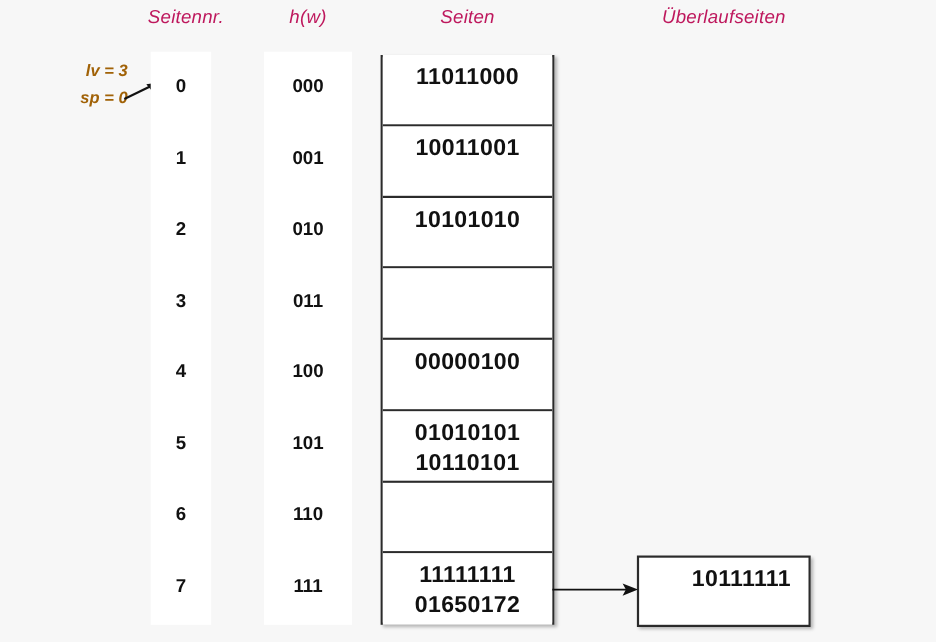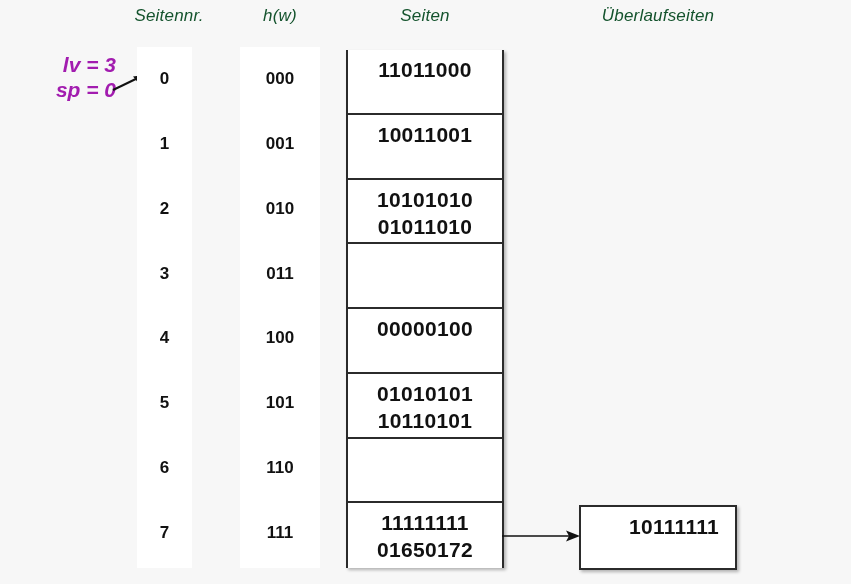--- a/index.html
+++ b/index.html
@@ -21,40 +21,40 @@
     width: 851px;
     height: 584px;
   }
 
   
   .col-header {
     position: absolute;
     font-style: italic;
     font-size: 17px;
     font-weight: 500;
-    color: #14532d;
+    color: #be185d;
     letter-spacing: 0.2px;
     white-space: nowrap;
     text-align: center;
   }
   #hdr-seitennr { left: 114px; top: 6px; width: 110px; }
   #hdr-hw       { left: 240px; top: 6px; width: 80px;  }
   #hdr-seiten   { left: 346px; top: 6px; width: 158px; }
   #hdr-ueber    { left: 579px; top: 6px; width: 158px; }
 
   
   #lv-sp-block {
     position: absolute;
     left: 38px;
     top: 52px;
     font-style: italic;
-    font-size: 21px;
+    font-size: 15px;
     font-weight: 600;
     line-height: 25px;
-    color: #a21caf;
+    color: #a16207;
     white-space: nowrap;
     text-align: right;
     width: 78px;
   }
 
   #pointer-arrow {
     position: absolute;
     left: 112px;
     top: 72px;
     width: 34px;
@@ -185,21 +185,20 @@
 
   <div id="seiten-box">
       <div class="page-cell" style="top: -2px;">
         <div class="page-line">11011000</div>
       </div>
       <div class="page-cell" style="top: 62.75px;">
         <div class="page-line">10011001</div>
       </div>
       <div class="page-cell" style="top: 127.5px;">
         <div class="page-line">10101010</div>
-        <div class="page-line">01011010</div>
       </div>
       <div class="page-cell" style="top: 192.25px;"></div>
       <div class="page-cell" style="top: 257px;">
         <div class="page-line">00000100</div>
       </div>
       <div class="page-cell" style="top: 321.75px;">
         <div class="page-line">01010101</div>
         <div class="page-line">10110101</div>
       </div>
       <div class="page-cell" style="top: 386.5px;"></div>

